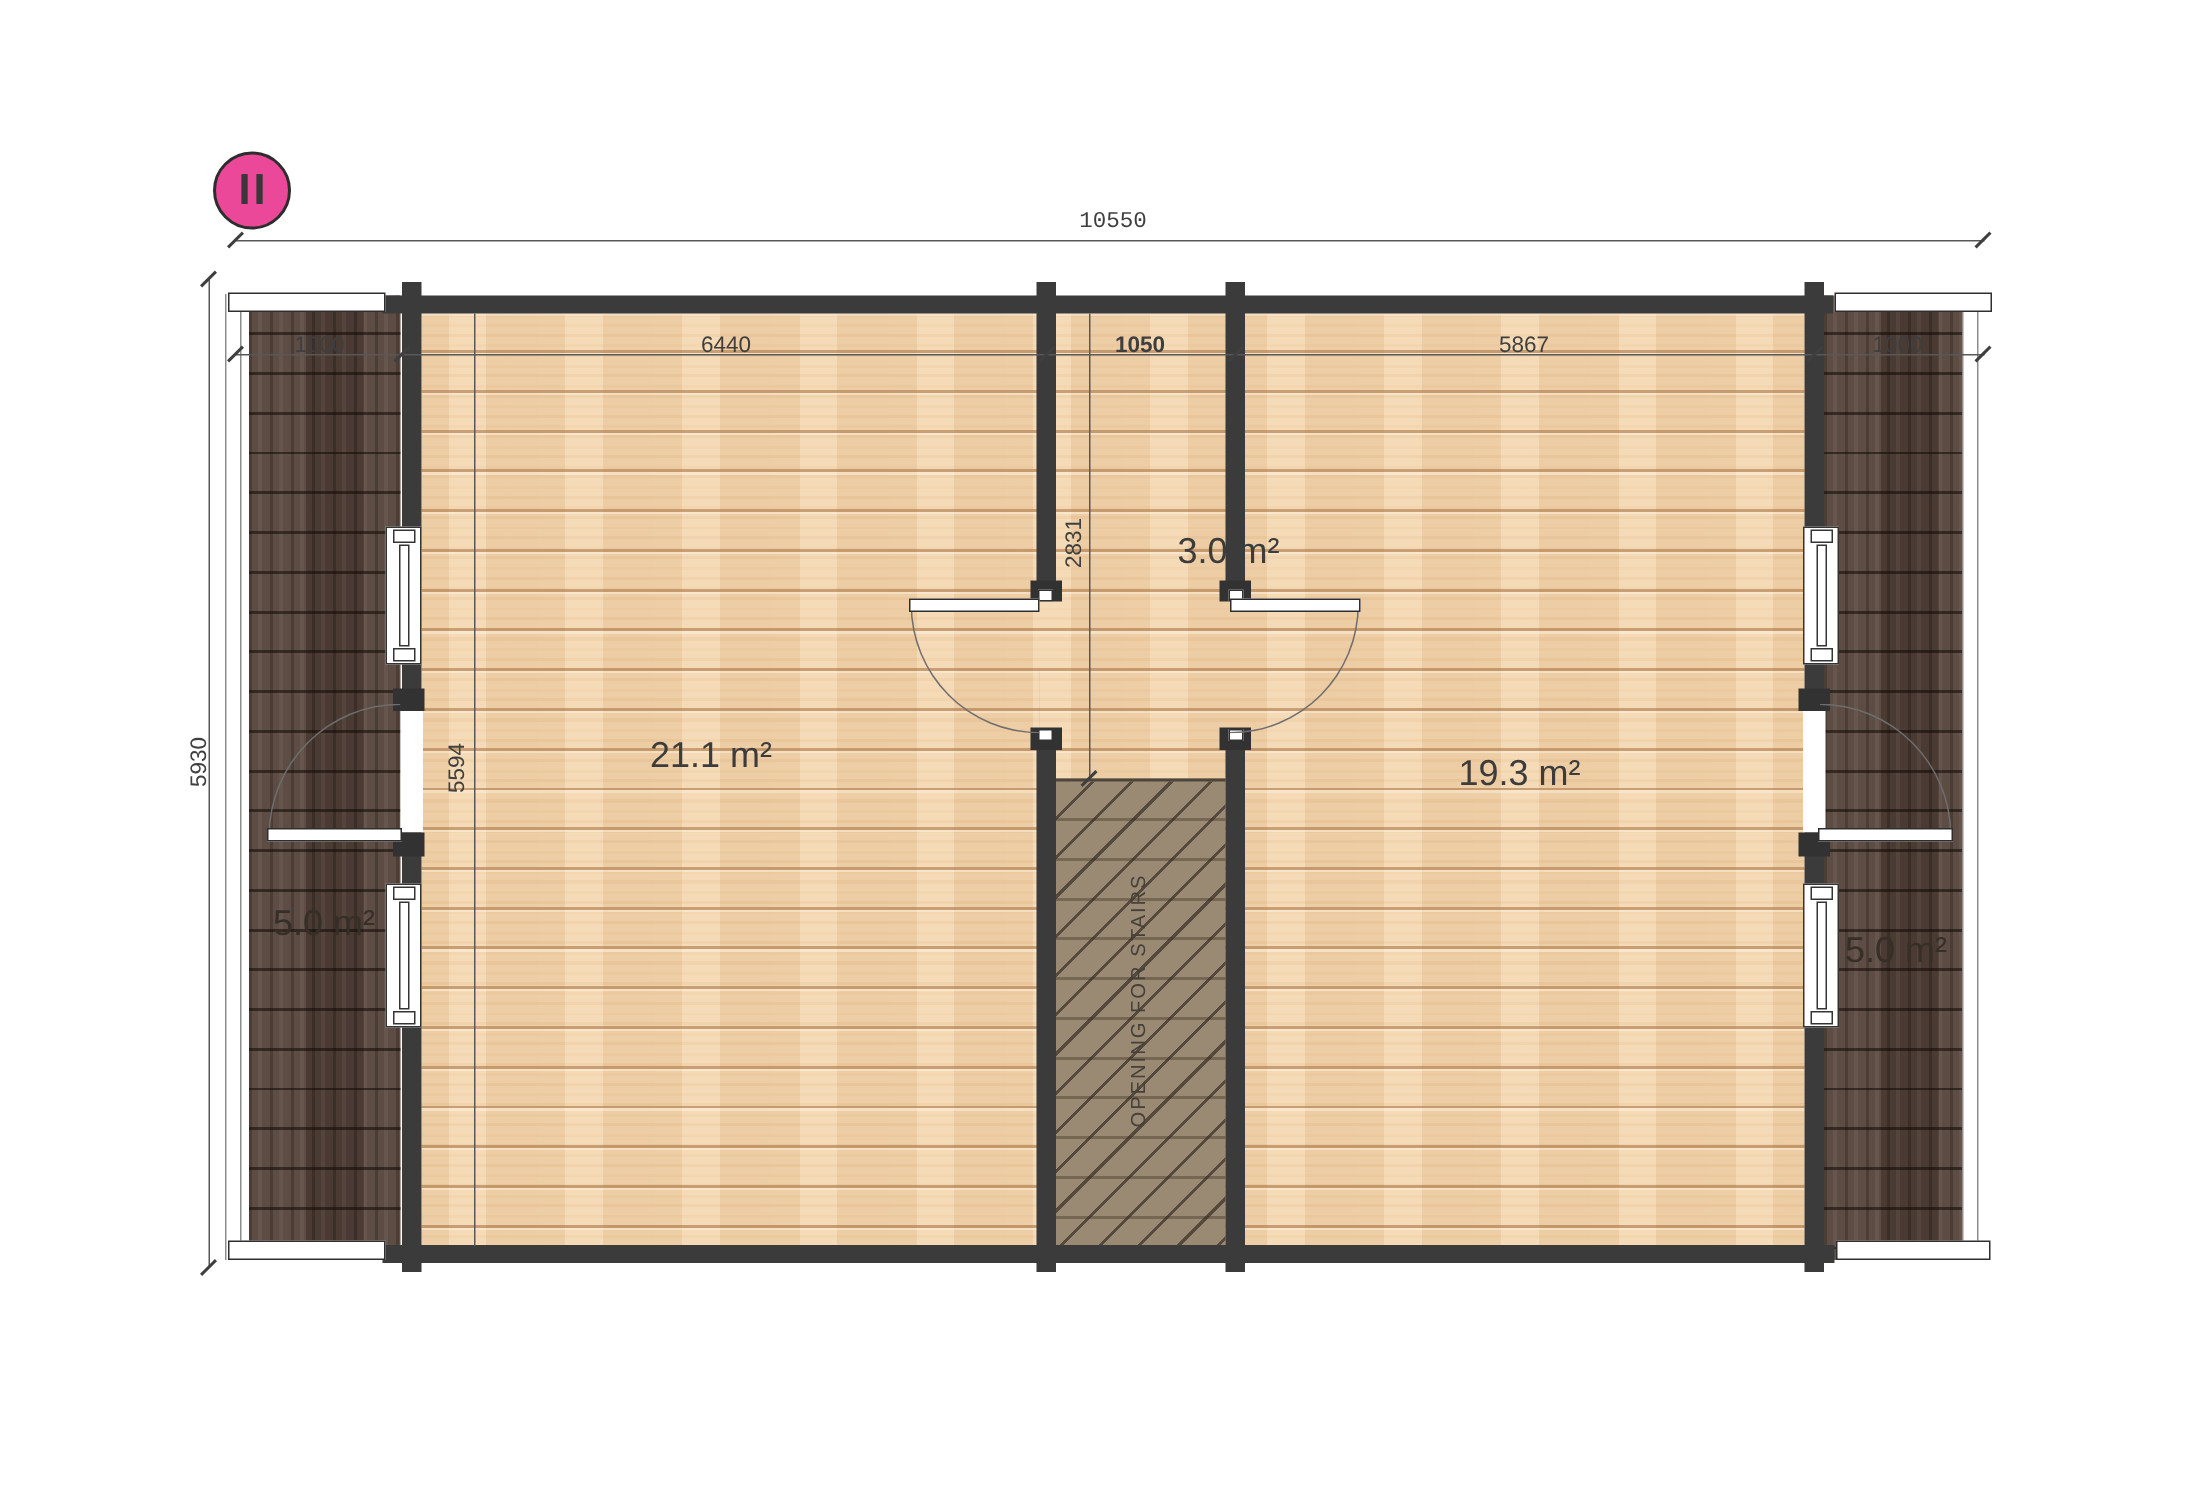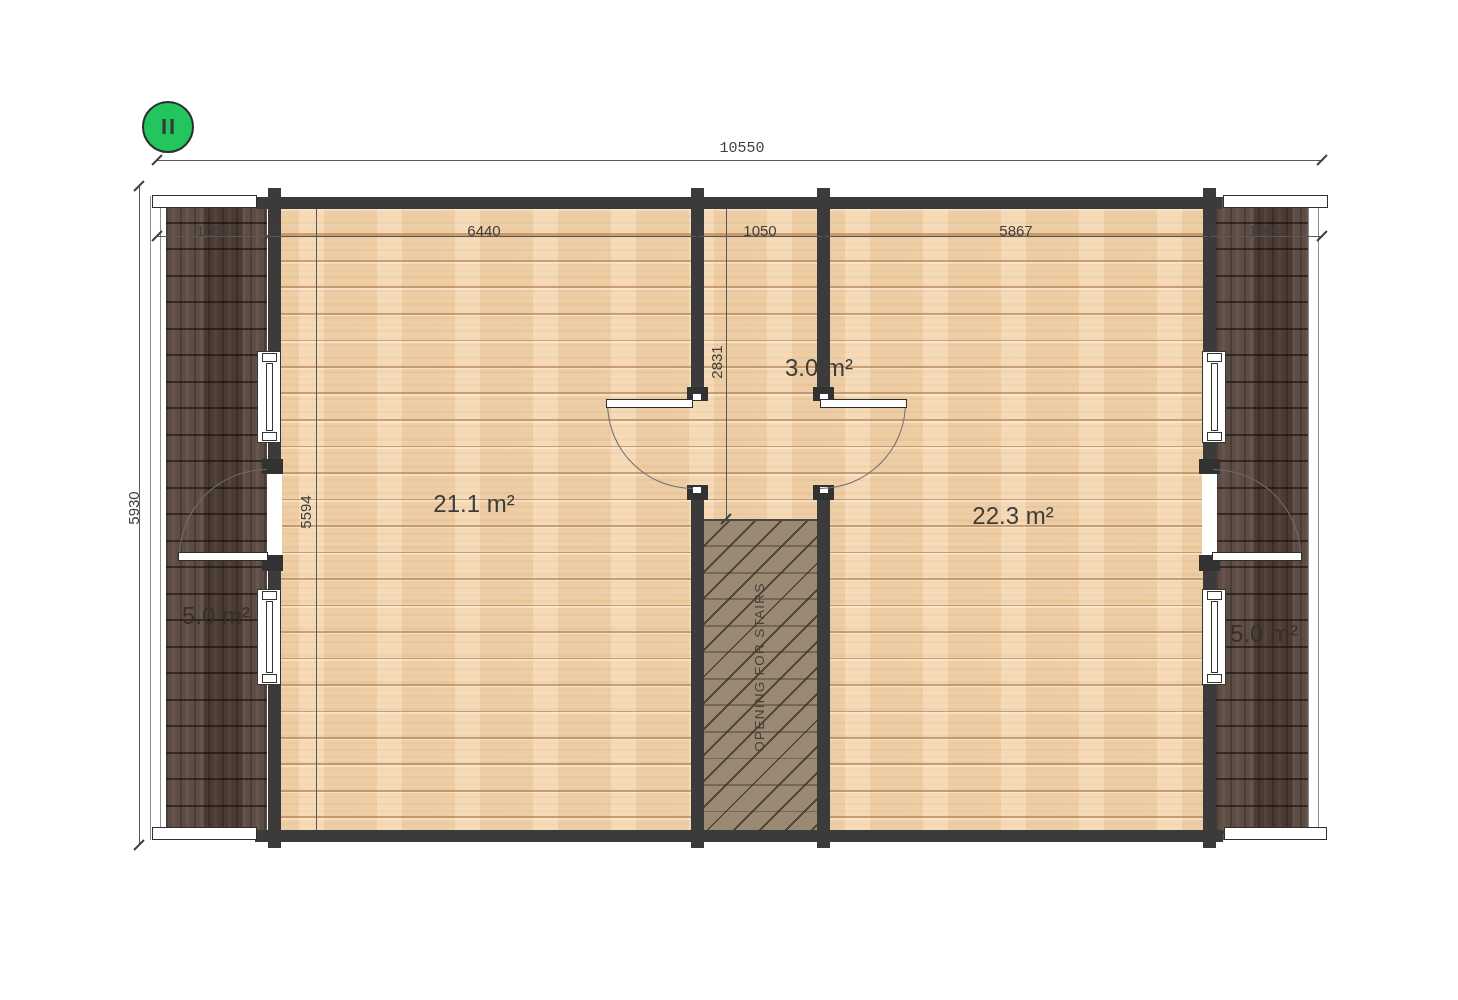--- a/index.html
+++ b/index.html
@@ -55,22 +55,22 @@
   .dline{position:absolute;background:#585858;}
   .tick{position:absolute;width:14px;height:2px;background:#3f3f3f;transform:translate(-50%,-50%) rotate(-45deg);}
   .dimlbl{position:absolute;transform:translate(-50%,-50%);font-size:15px;color:#3f3f3f;white-space:nowrap;}
   .dimlbl.rot{transform:translate(-50%,-50%) rotate(-90deg);}
   
   .arealbl{position:absolute;transform:translate(-50%,-50%);font-size:24px;color:#3c3c3c;white-space:nowrap;}
   .arealbl.on-dark{color:#362f28;}
   .stairslbl{position:absolute;transform:translate(-50%,-50%) rotate(-90deg);font-size:13.5px;
     letter-spacing:1.3px;color:#45403a;white-space:nowrap;}
   .badge{position:absolute;left:142px;top:101px;width:52px;height:52px;border:2px solid #2d2d2d;
-    border-radius:50%;background:#22c55e;display:flex;align-items:center;justify-content:center;
-    font-size:22px;font-weight:600;letter-spacing:2px;color:#383838;padding-left:2px;}
+    border-radius:50%;background:#ec4899;display:flex;align-items:center;justify-content:center;
+    font-size:29px;font-weight:600;letter-spacing:2px;color:#383838;padding-left:2px;}
 </style>
 </head>
 <body>
 
 <div id="canvas">
 
   <div class="badge">
     <span>II</span>
   </div>
 
@@ -154,27 +154,27 @@
   <div class="tick" style="left:824px;top:236px;"></div>
   <div class="tick" style="left:1210px;top:236px;"></div>
   <div class="tick" style="left:1322px;top:236px;"></div>
   <div class="tick" style="left:139px;top:186px;"></div>
   <div class="tick" style="left:139px;top:845px;"></div>
   <div class="tick" style="left:726px;top:519px;"></div>
 
   <div class="dimlbl" style="left:742px;top:148px;font-family:Liberation Mono, monospace;">10550</div>
   <div class="dimlbl" style="left:213px;top:230px;">1000</div>
   <div class="dimlbl" style="left:484px;top:230px;">6440</div>
-  <div class="dimlbl" style="left:760px;top:230px;">1050</div>
+  <div class="dimlbl" style="left:760px;top:230px;font-weight:bold;">1050</div>
   <div class="dimlbl" style="left:1016px;top:230px;">5867</div>
   <div class="dimlbl" style="left:1265px;top:230px;">1000</div>
   <div class="dimlbl rot" style="left:133px;top:508px;">5930</div>
   <div class="dimlbl rot" style="left:305px;top:512px;">5594</div>
   <div class="dimlbl rot" style="left:716px;top:362px;">2831</div>
 
   <div class="arealbl" style="left:474px;top:504px;">21.1 m²</div>
-  <div class="arealbl" style="left:1013px;top:516px;">22.3 m²</div>
+  <div class="arealbl" style="left:1013px;top:516px;">19.3 m²</div>
   <div class="arealbl" style="left:771px;top:368px;margin-left:48px;">3.0 m²</div>
   <div class="arealbl on-dark" style="left:216px;top:616px;">5.0 m²</div>
   <div class="arealbl on-dark" style="left:1264px;top:634px;">5.0 m²</div>
   <div class="stairslbl" style="left:759px;top:667px;">OPENING FOR STAIRS</div>
 
 </div>
 
 </body></html>

